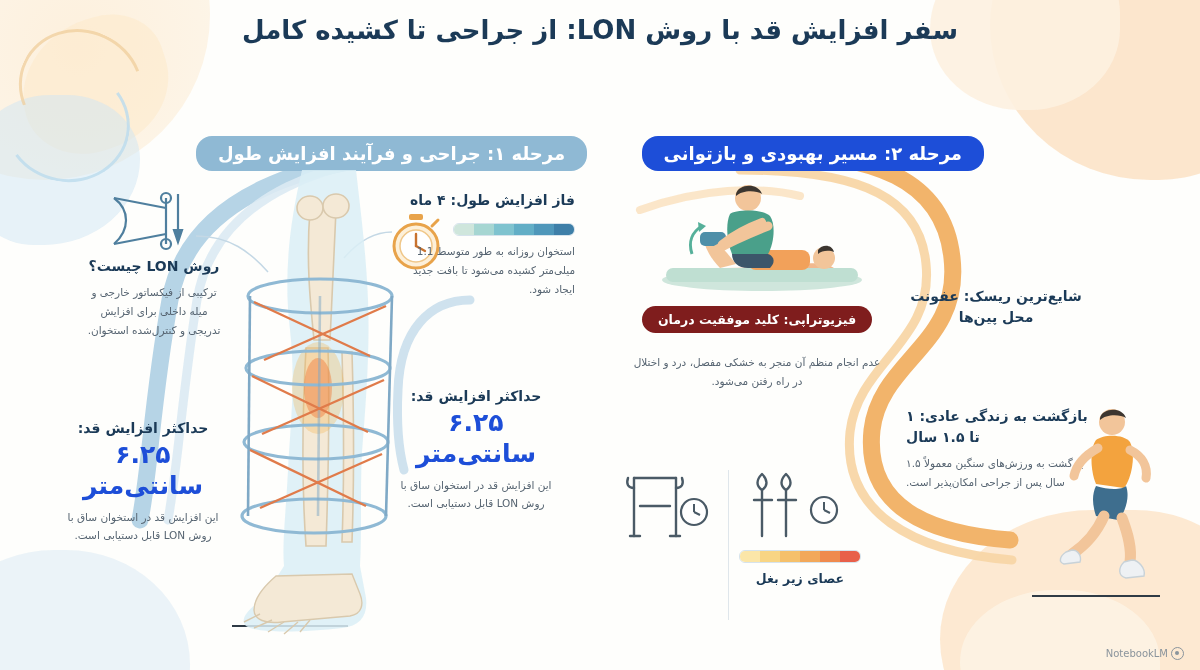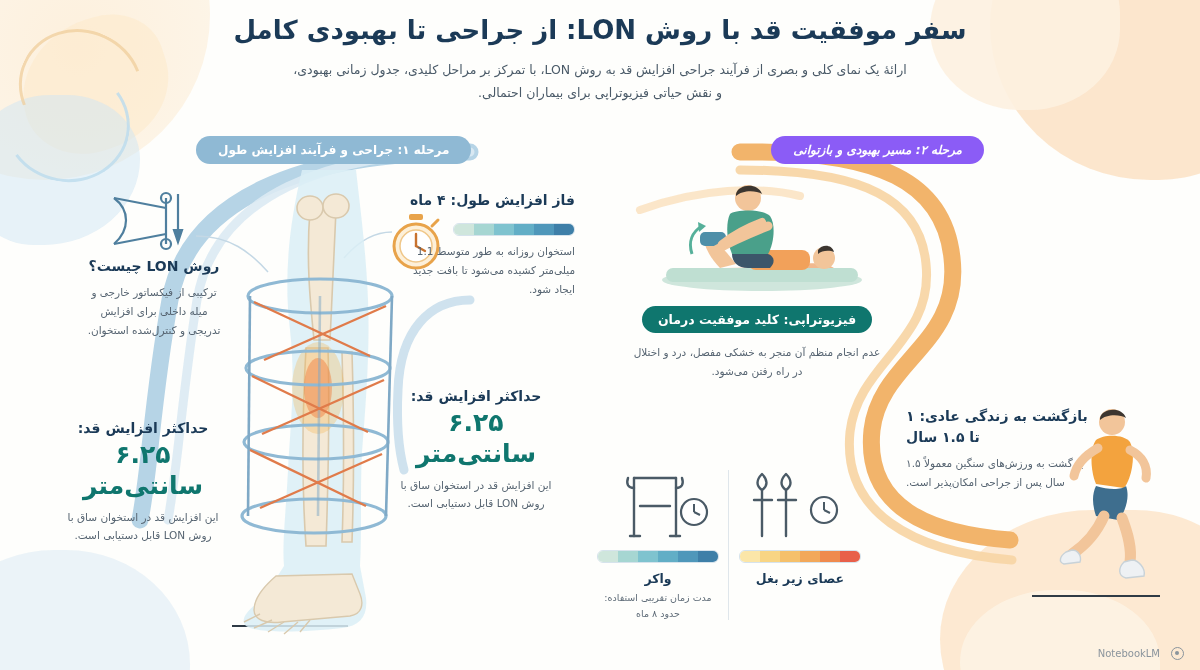--- a/index.html
+++ b/index.html
@@ -84,60 +84,60 @@
     font-size: 26px; font-weight: bold; color: #1b3a57; letter-spacing: 0;
     line-height: 1.3;
   }
   .subtitle {
     margin: 10px auto 0; width: 620px;
     font-size: 12.5px; color: #4a5a68; line-height: 1.85;
   }
 
   
   .pill {
-    position: absolute; color: #fff; font-size: 12px; font-weight: bold;
+    position: absolute; color: #fff; font-size: 18px; font-weight: bold;
     padding: 7px 22px; border-radius: 16px; white-space: nowrap;
   }
   .pill-1 { left: 196px; top: 136px; background: #8fb9d4; }
-  .pill-2 { right: 216px; top: 136px; background: #8b5cf6; font-style: italic; }
+  .pill-2 { right: 216px; top: 136px; background: #1d4ed8; }
 
   
   .swoosh { position: absolute; inset: 0; pointer-events: none; }
 
   
   .block { position: absolute; }
   .block .head {
     font-size: 14px; font-weight: bold; color: #1b3a57; line-height: 1.5;
   }
   .block .body {
     font-size: 10.5px; color: #566471; line-height: 1.8; margin-top: 6px;
   }
   .big-num {
-    font-size: 25px; font-weight: bold; color: #0f766e; line-height: 1.25;
+    font-size: 25px; font-weight: bold; color: #1d4ed8; line-height: 1.25;
   }
 
   .ribbon {
-    display: inline-block; background: #0f766e; color: #fff;
+    display: inline-block; background: #7f1d1d; color: #fff;
     font-size: 12.5px; font-weight: bold; padding: 6px 16px; border-radius: 14px;
   }
 
   .device-label { font-size: 12.5px; font-weight: bold; color: #1b3a57; text-align: center; }
   .device-sub { font-size: 9.5px; color: #5e6b77; text-align: center; line-height: 1.7; margin-top: 4px; }
 
   .bar {
     width: 120px; height: 11px; border-radius: 6px; overflow: hidden;
     display: flex; border: 1px solid #d6e3ec;
   }
   .bar span { flex: 1 1 auto; height: 100%; }
 
   .divider-v { position: absolute; width: 1px; background: #dfe6eb; }
 
   .footer-brand {
     position: absolute; right: 16px; bottom: 10px;
-    font-size: 10px; color: #8a949c; display: flex; align-items: center; gap: 11px;
+    font-size: 10px; color: #8a949c; display: flex; align-items: center; gap: 3px;
   }
   .brand-dot {
     width: 11px; height: 11px; border: 1.6px solid #8a949c; border-radius: 50%;
     display: inline-block; position: relative;
   }
   .brand-dot:after {
     content: ""; position: absolute; left: 2.6px; top: 2.6px; width: 4px; height: 4px;
     background: #8a949c; border-radius: 50%;
   }
 </style>
@@ -151,22 +151,21 @@
   <div class="blob blob-tl3"></div>
   <div class="swirl-tl"></div>
   <div class="swirl-tl2"></div>
   <div class="blob blob-tr"></div>
   <div class="blob blob-tr2"></div>
   <div class="blob blob-br"></div>
   <div class="blob blob-br2"></div>
   <div class="blob blob-bl"></div>
 
   <div class="header">
-    <div class="title">سفر موفقیت قد با روش LON: از جراحی تا بهبودی کامل</div>
-    <div class="subtitle">ارائهٔ یک نمای کلی و بصری از فرآیند جراحی افزایش قد به روش LON، با تمرکز بر مراحل کلیدی، جدول زمانی بهبودی، و نقش حیاتی فیزیوتراپی برای بیماران احتمالی.</div>
+    <div class="title">سفر افزایش قد با روش LON: از جراحی تا کشیده کامل</div>
   </div>
 
   <svg class="swoosh" width="1200" height="670" viewBox="0 0 1200 670">
 
     <path d="M 470 152 C 300 152, 188 200, 170 300 C 152 400, 150 470, 140 520" fill="none" stroke="#b6d4e6" stroke-width="17" stroke-linecap="round"></path>
     <path d="M 470 152 C 330 152, 215 195, 197 300 C 182 395, 178 465, 168 520" fill="none" stroke="#dbeaf3" stroke-width="9" stroke-linecap="round" opacity=".9"></path>
 
     <path d="M 470 300 C 430 300, 400 330, 398 390 C 396 430, 400 455, 404 470" fill="none" stroke="#cfe2ee" stroke-width="9" stroke-linecap="round"></path>
 
     <path d="M 740 152 C 880 150, 944 182, 952 258 C 962 344, 880 360, 872 430 C 864 508, 930 534, 1010 540" fill="none" stroke="#f2b46b" stroke-width="17" stroke-linecap="round"></path>
@@ -287,32 +286,20 @@
       <path d="M20 40 H50"></path>
       <path d="M8 12 C 6 18, 8 22, 14 22"></path>
       <path d="M62 12 C 64 18, 62 22, 56 22"></path>
       <path d="M10 70 H20 M50 70 H60"></path>
     </g>
     <circle cx="74" cy="46" r="13" fill="#fff" stroke="#4a5a66" stroke-width="2.2"></circle>
     <line x1="74" y1="46" x2="74" y2="38" stroke="#4a5a66" stroke-width="2"></line>
     <line x1="74" y1="46" x2="80" y2="49" stroke="#4a5a66" stroke-width="2"></line>
   </svg>
 
-  <div style="position:absolute; left:596px; top:550px; width:124px;">
-    <div class="bar" style="margin:0 auto 8px;">
-      <span style="background:#3e7fa8"></span>
-        <span style="background:#4f97ba"></span>
-        <span style="background:#62aec6"></span>
-      <span style="background:#7fc3cf"></span>
-        <span style="background:#a6d6d2"></span>
-        <span style="background:#cfe6dc"></span>
-    </div>
-    <div class="device-label">واکر</div>
-    <div class="device-sub">مدت زمان تقریبی استفاده: حدود ۸ ماه</div>
-  </div>
 
   <svg style="position:absolute;left:748px;top:466px" width="96" height="80" viewBox="0 0 96 80">
     <g stroke="#4a5a66" stroke-width="2.4" fill="none" stroke-linecap="round">
       <path d="M14 8 C 8 14, 8 20, 14 24 C 20 20, 20 14, 14 8"></path>
       <path d="M14 24 V70"></path>
       <path d="M6 34 H24"></path>
       <path d="M38 8 C 32 14, 32 20, 38 24 C 44 20, 44 14, 38 8"></path>
       <path d="M38 24 V70"></path>
       <path d="M30 34 H48"></path>
     </g>
@@ -350,24 +337,25 @@
     <path d="M80 78 C 80 86, 86 92, 96 92 L 118 92 C 124 86, 122 80, 116 78 Z" fill="#3c566a"></path>
     <path d="M116 50 C 96 58, 78 66, 64 74" stroke="#f2c59a" stroke-width="9" fill="none" stroke-linecap="round"></path>
     <path d="M110 46 C 94 52, 80 60, 70 68" stroke="#f2c59a" stroke-width="8" fill="none" stroke-linecap="round"></path>
 
     <path d="M40 78 C 36 66, 40 56, 50 50" stroke="#56b09a" stroke-width="3" fill="none"></path>
     <path d="M46 46 L 54 50 L 47 56 Z" fill="#56b09a"></path>
   </svg>
 
   <div class="block" style="left:632px; top:306px; width:250px; text-align:center;">
     <div class="ribbon">فیزیوتراپی: کلید موفقیت درمان</div>
-    <div class="body" style="margin-top:10px;">عدم انجام منظم آن منجر به خشکی مفصل، درد و اختلال در راه رفتن می‌شود.</div>
+    <div class="body" style="margin-top:20px;">عدم انجام منظم آن منجر به خشکی مفصل، درد و اختلال در راه رفتن می‌شود.</div>
   </div>
 
   <div class="block" style="left:908px; top:286px; width:176px; text-align:center;">
+    <div class="head">شایع‌ترین ریسک: عفونت محل پین‌ها</div>
   </div>
 
   <div class="block" style="left:906px; top:406px; width:186px; text-align:left;">
     <div class="head">بازگشت به زندگی عادی: ۱ تا ۱.۵ سال</div>
     <div class="body">بازگشت به ورزش‌های سنگین معمولاً ۱.۵ سال پس از جراحی امکان‌پذیر است.</div>
   </div>
 
   <svg style="position:absolute;left:1026px;top:400px" width="150" height="200" viewBox="0 0 150 200">
     <circle cx="86" cy="22" r="13" fill="#f2c59a"></circle>
     <path d="M74 18 C 76 8, 96 6, 100 18 C 94 14, 80 14, 74 20 Z" fill="#3c3630"></path>

